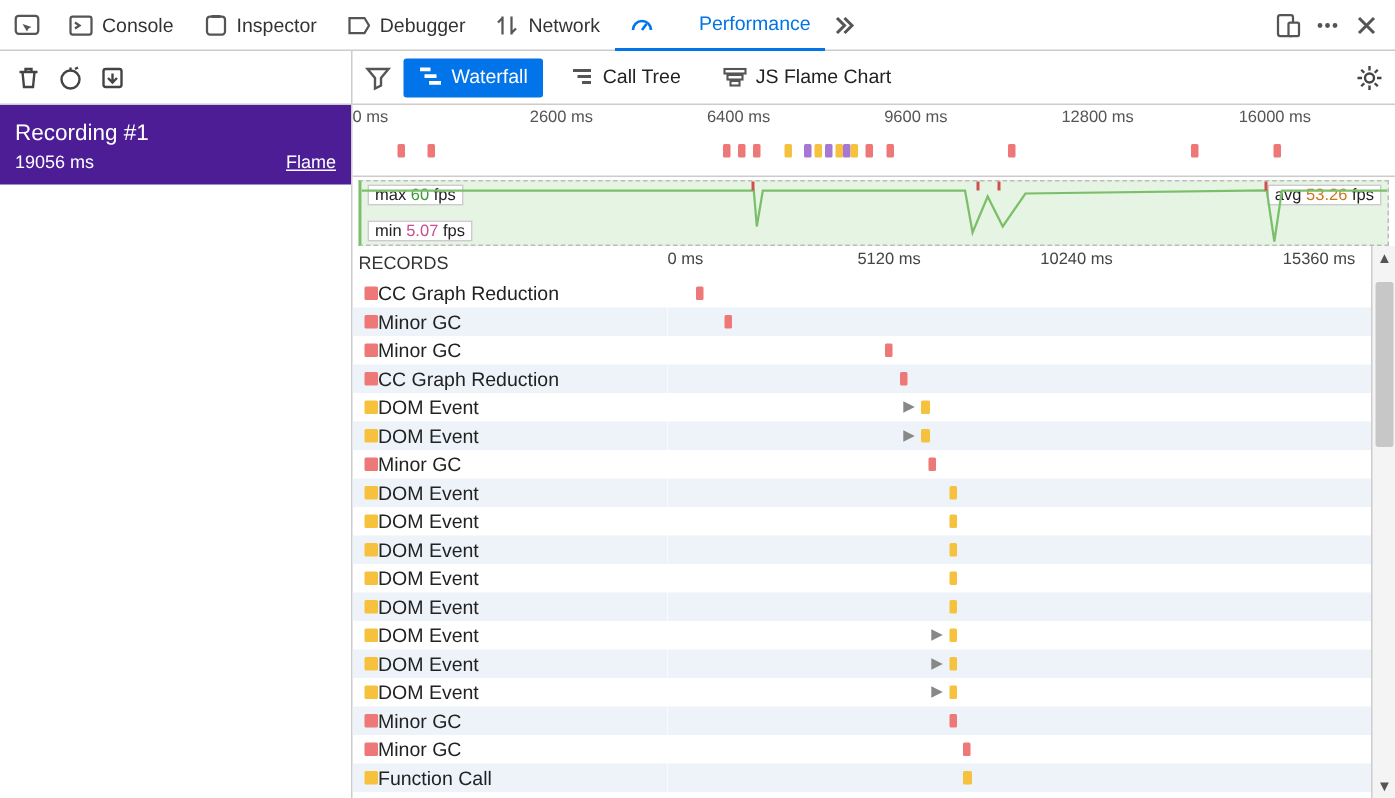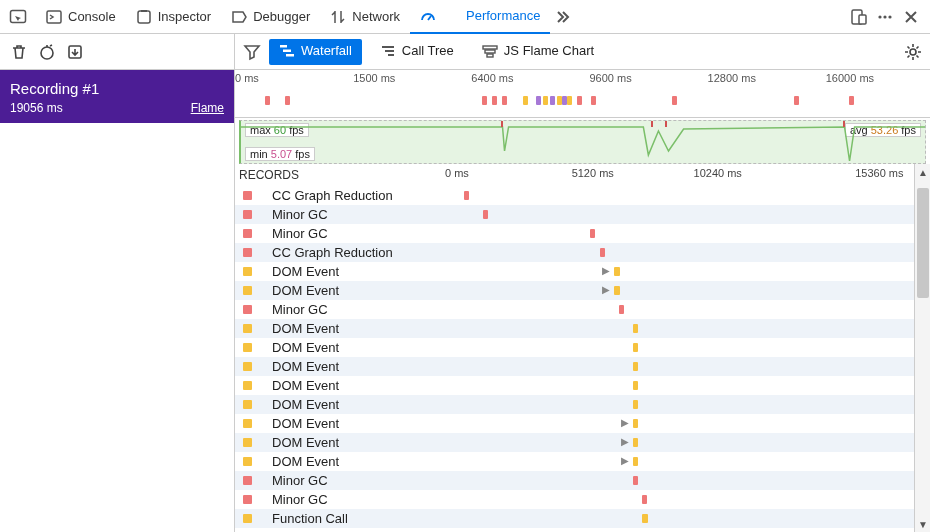--- a/index.html
+++ b/index.html
@@ -47,21 +47,21 @@
 .fpspane .gnum { color:#3a9a38; }
 .fpspane .pnum { color:#c94f8f; }
 .fpspane .onum { color:#c97a1e; }
 .fpspane svg { position:absolute; left:0; top:0; }
 .fpspane .redtick { position:absolute; top:0; width:2px; height:6px; background:#d05050;}
 
 
 .records-wrap { flex:1; display:flex; min-height:0;}
 .names { width:210px; overflow:hidden; }
 .names-head { height:22px; display:flex; align-items:center; padding-left:4px; font-size:12px; color:#333; }
-.name-row { height:19px; display:flex; align-items:center; gap:20px; padding-left:8px; font-size:13px;}
+.name-row { height:19px; display:flex; align-items:center; gap:0; padding-left:8px; font-size:13px;}
 .name-row.z { background:#eef3f9; }
 .name-row .sw { width:9px; height:9px; border-radius:1px; }
 .sw.gc { background:#e77;} .sw.dom { background:#f6c23e;} .sw.fn { background:#f6c23e; }
 
 .tracks { flex:1; position:relative; overflow:hidden;}
 .tracks .ticks2 { height:22px; position:relative; }
 .tracks .ticks2 span { position:absolute; top:3px; font-size:11px; color:#444; }
 .track-rows { position:relative; }
 .track-row { height:19px; position:relative; }
 .track-row.z { background:#eef3f9; }
@@ -227,21 +227,21 @@
           <svg width="18" height="18" viewBox="0 0 18 18">
             <circle cx="9" cy="9" r="3" fill="none" stroke="#444" stroke-width="1.6"></circle>
             <path d="M9 1v3M9 14v3M1 9h3M14 9h3M3.5 3.5l2 2M12.5 12.5l2 2M14.5 3.5l-2 2M5.5 12.5l-2 2" stroke="#444" stroke-width="1.6"></path>
           </svg>
         </span>
     </div>
 
     <div class="overview">
       <div class="ticks" id="ov-ticks">
           <span style="left: 0%;">0 ms</span>
-          <span style="left: 17%;">1500 ms</span>
+          <span style="left: 17%;">2600 ms</span>
           <span style="left: 34%;">6400 ms</span>
           <span style="left: 51%;">9600 ms</span>
           <span style="left: 68%;">12800 ms</span>
           <span style="left: 85%;">16000 ms</span>
         </div>
       <div class="markers" id="ov-markers">
           <div class="mk gc" style="left: 2%;"></div>
           <div class="mk gc" style="left: 5%;"></div>
           <div class="mk gc" style="left: 34%;"></div>
           <div class="mk gc" style="left: 35.5%;"></div>

